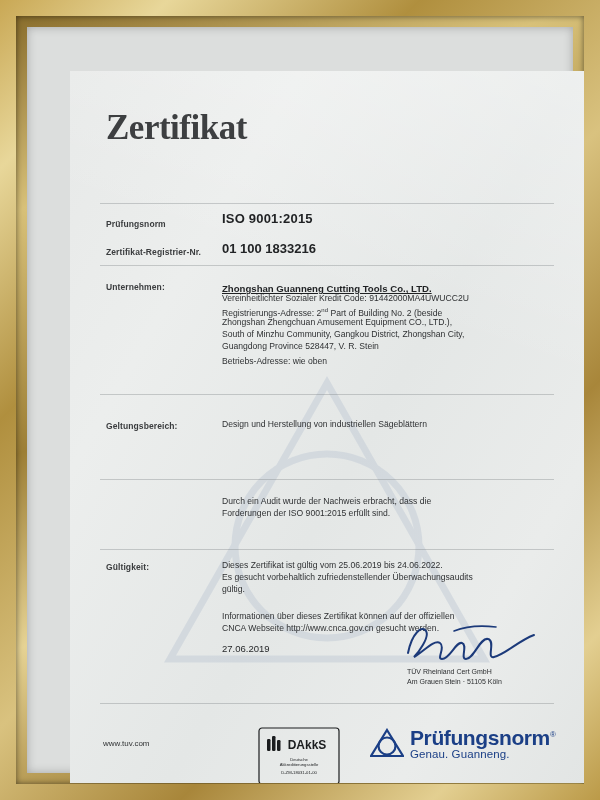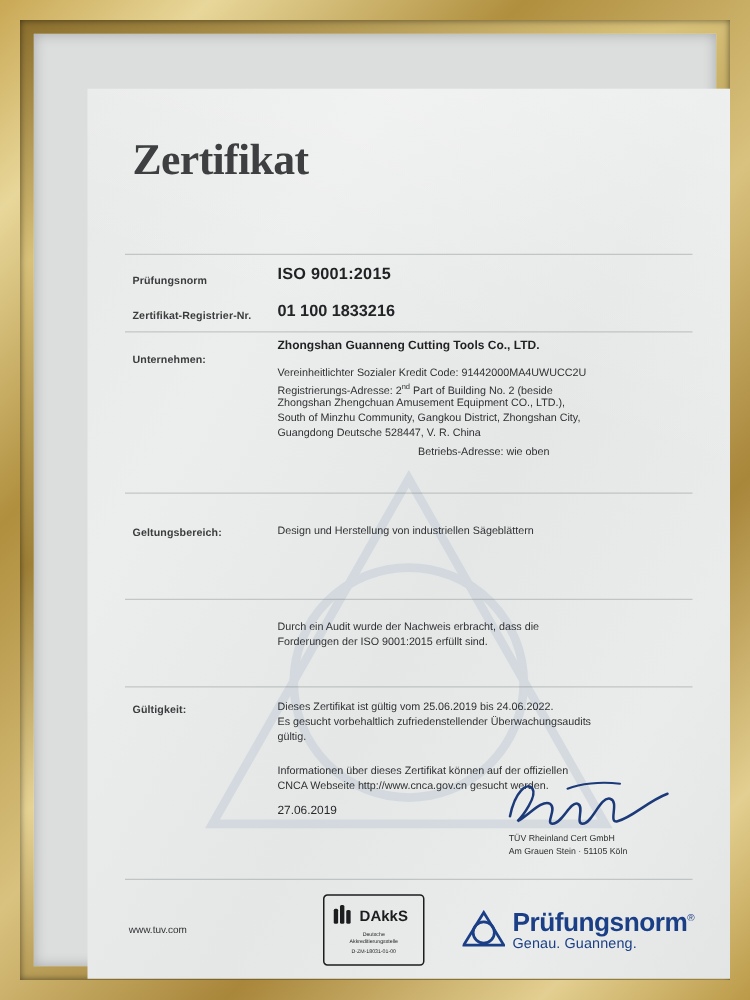--- a/index.html
+++ b/index.html
@@ -182,21 +182,21 @@
   .iaf {
     position: absolute;
     left: 118px;
     top: 14px;
     width: 62px; height: 54px;
   }
   
   .dakks {
     position: absolute;
     left: 188px;
-    top: 12px;
+    top: 24px;
     width: 82px; height: 58px;
   }
   .dakks-text {
     position: absolute;
     left: 0; right: 0;
     text-align: center;
     font-size: 4.2px;
     color: #1b1d1f;
     line-height: 5.2px;
   }
@@ -248,27 +248,27 @@
 
         <div class="label" style="top:148px;">Prüfungsnorm</div>
         <div class="value strong" style="top:142px;">ISO 9001:2015</div>
 
         <div class="label" style="top:176px;">Zertifikat-Registrier-Nr.</div>
         <div class="value mid" style="top:172px;">01 100 1833216</div>
 
         <div class="rule" style="top:194px;"></div>
 
         <div class="label" style="top:211px;">Unternehmen:</div>
-        <div class="value company" style="top:200px;">Zhongshan Guanneng Cutting Tools Co., LTD.</div>
+        <div class="value company" style="top:212px;text-decoration:underline;">Zhongshan Guanneng Cutting Tools Co., LTD.</div>
         <div class="value" style="top:222px;">Vereinheitlichter Sozialer Kredit Code: 91442000MA4UWUCC2U</div>
         <div class="value" style="top:234px;"><span>Registrierungs-Adresse: 2</span><sup>nd</sup><span> Part of Building No. 2 (beside</span></div>
         <div class="value" style="top:258px;">South of Minzhu Community, Gangkou District, Zhongshan City,</div>
         <div class="value" style="top:246px;">Zhongshan Zhengchuan Amusement Equipment CO., LTD.),</div>
-        <div class="value" style="top:270px;">Guangdong Deutsche 528447, V. R. China</div>
-        <div class="value" style="top:285px;text-align:center;">Betriebs-Adresse: wie oben</div>
+        <div class="value" style="top:270px;">Guangdong Province 528447, V. R. Stein</div>
+        <div class="value" style="top:285px;">Betriebs-Adresse: wie oben</div>
 
         <div class="rule" style="top:323px;"></div>
 
         <div class="label" style="top:350px;">Geltungsbereich:</div>
         <div class="value" style="top:348px;">Design und Herstellung von industriellen Sägeblättern</div>
 
         <div class="rule" style="top:408px;"></div>
 
         <div class="value" style="top:425px;">Durch ein Audit wurde der Nachweis erbracht, dass die</div>
         <div class="value" style="top:437px;">Forderungen der ISO 9001:2015 erfüllt sind.</div>

